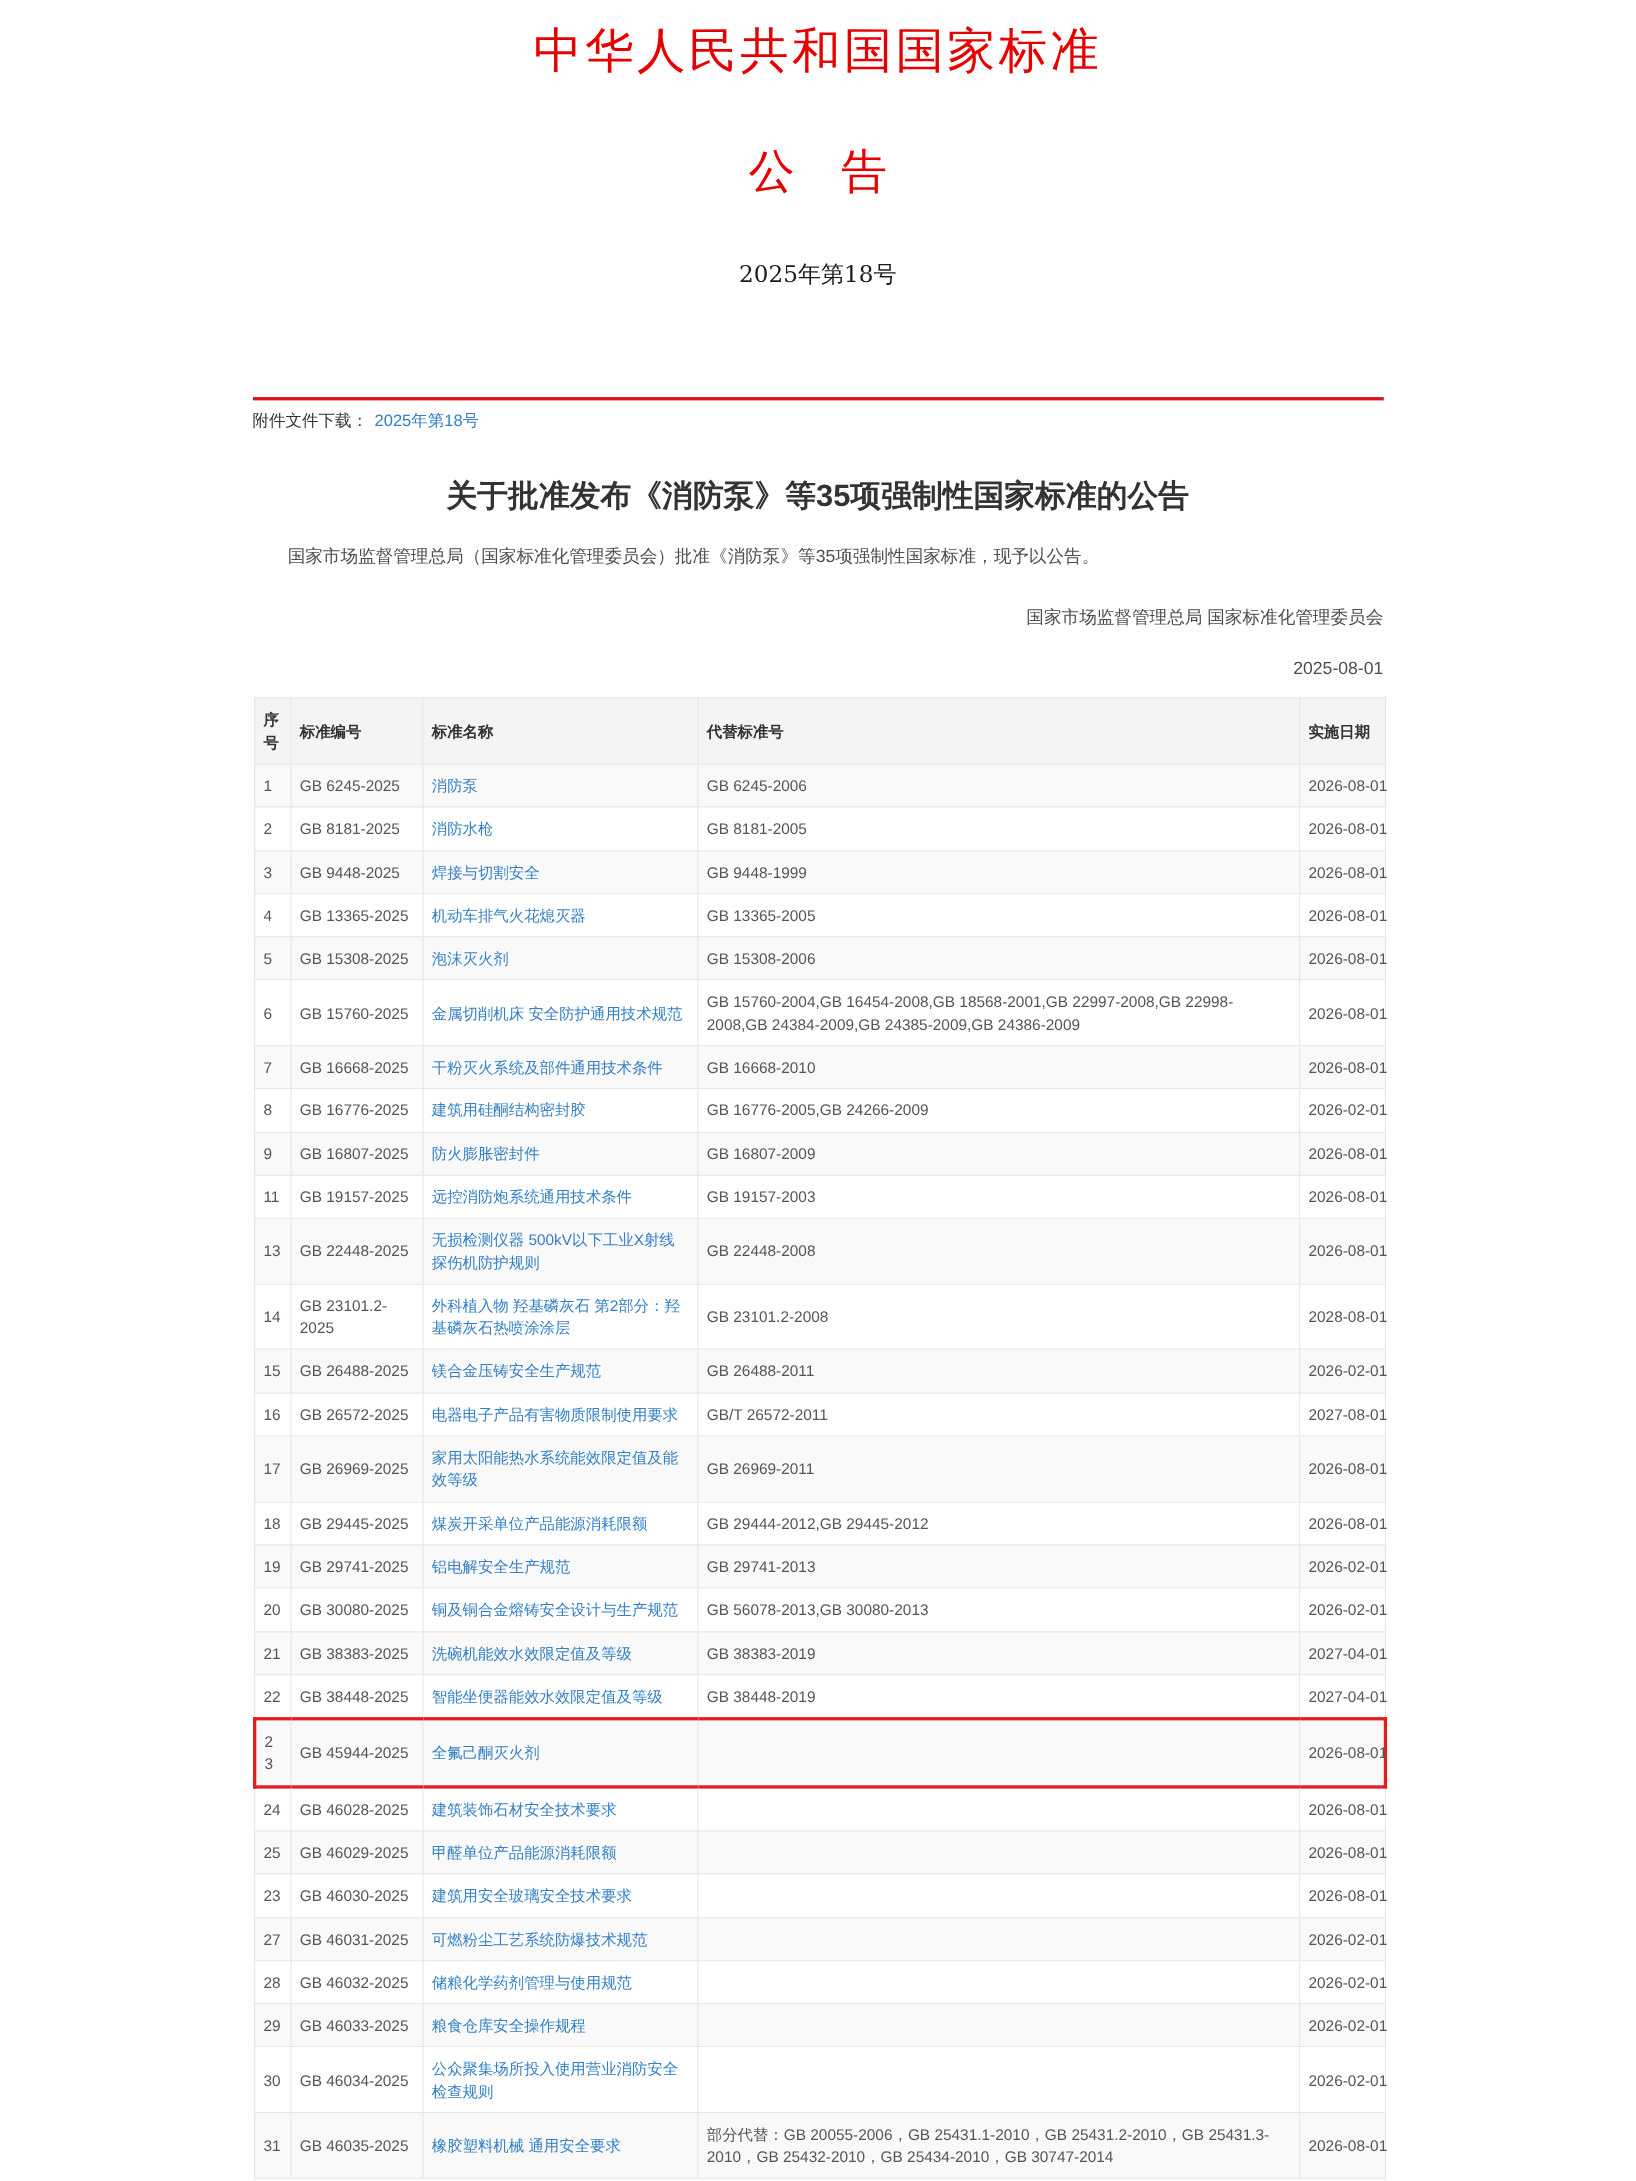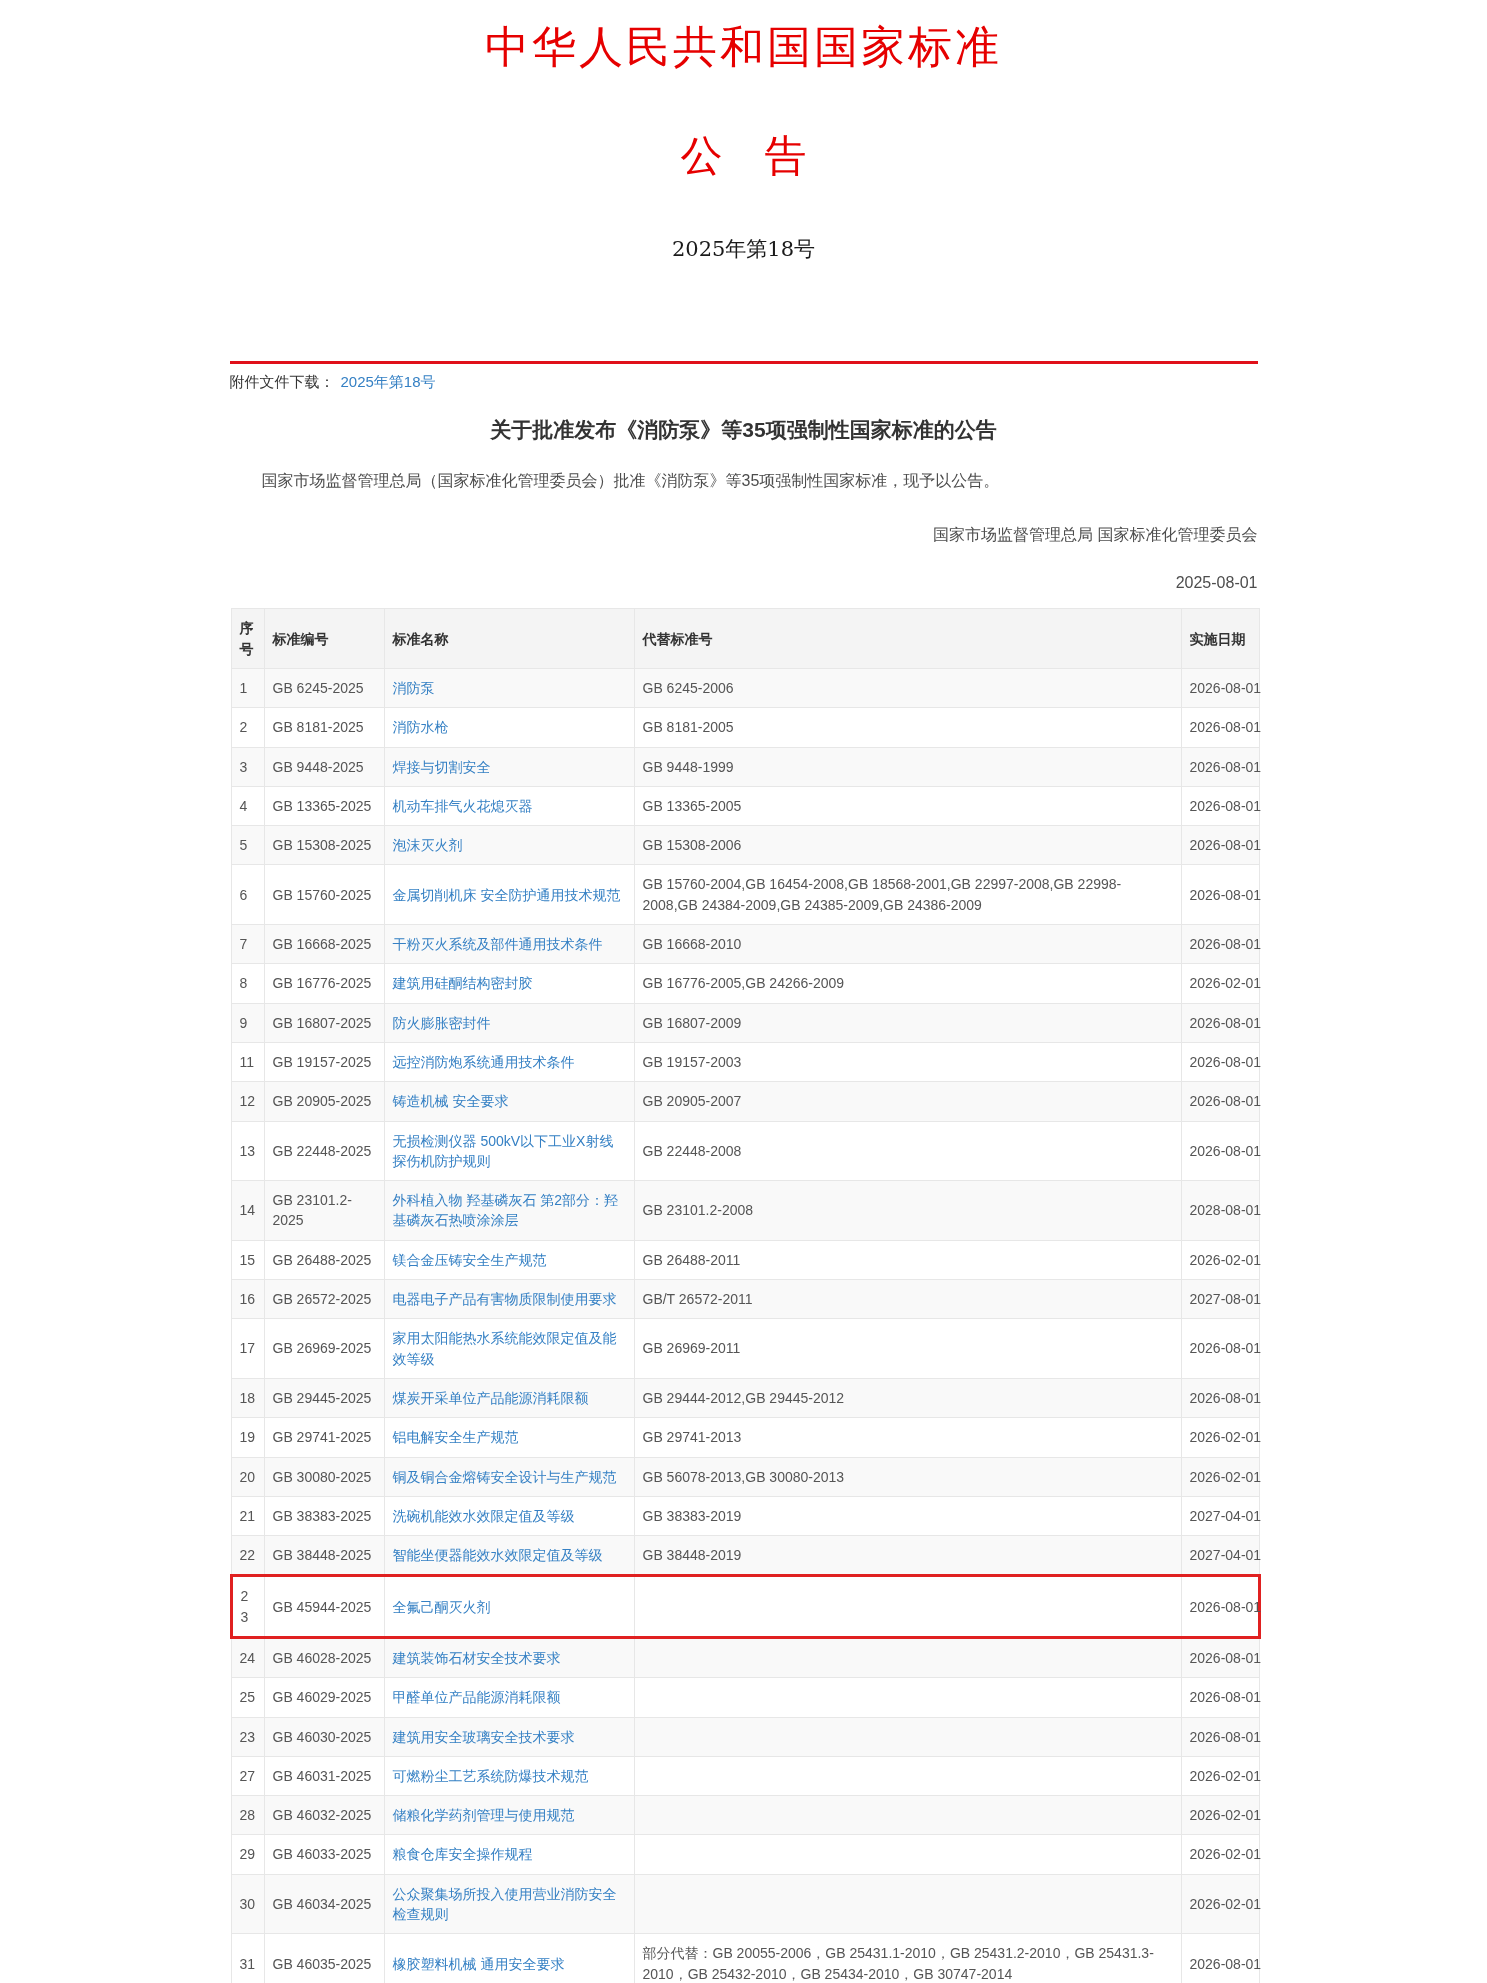--- a/index.html
+++ b/index.html
@@ -30,22 +30,22 @@
     margin-top:98px;
     border-top:3px solid #e0101a;
     padding-top:9px;
     font-size:15px; color:#333;
   }
   .attach-bar .link { margin-left:6px; }
 
   .link { color:#3580c4; text-decoration:none; cursor:pointer; }
 
   .ann-title {
-    margin-top:24px; text-align:center;
-    font-size:21px; font-weight:bold; color:#333;
+    margin-top:40px; text-align:center;
+    font-size:28px; font-weight:bold; color:#333;
   }
   .ann-body {
     margin-top:24px;
     font-size:16px; line-height:1.6; color:#4d4d4d;
     text-indent:2em;
   }
   .ann-signature { margin-top:32px; text-align:right; font-size:16px; color:#4d4d4d; }
   .ann-date      { margin-top:28px; text-align:right; font-size:16px; color:#4d4d4d; }
 
   table.std {
@@ -173,27 +173,20 @@
     <td class="col-date">2026-08-01</td>
   </tr>
         <tr>
     <td class="col-no">11</td>
     <td class="col-code">GB 19157-2025</td>
     <td class="col-name"><span class="link">远控消防炮系统通用技术条件</span></td>
     <td class="col-repl">GB 19157-2003</td>
     <td class="col-date">2026-08-01</td>
   </tr>
         <tr>
-    <td class="col-no">12</td>
-    <td class="col-code">GB 20905-2025</td>
-    <td class="col-name"><span class="link">铸造机械 安全要求</span></td>
-    <td class="col-repl">GB 20905-2007</td>
-    <td class="col-date">2026-08-01</td>
-  </tr>
-        <tr>
     <td class="col-no">13</td>
     <td class="col-code">GB 22448-2025</td>
     <td class="col-name"><span class="link">无损检测仪器 500kV以下工业X射线探伤机防护规则</span></td>
     <td class="col-repl">GB 22448-2008</td>
     <td class="col-date">2026-08-01</td>
   </tr>
         <tr>
     <td class="col-no">14</td>
     <td class="col-code">GB 23101.2-2025</td>
     <td class="col-name"><span class="link">外科植入物 羟基磷灰石 第2部分：羟基磷灰石热喷涂涂层</span></td>

